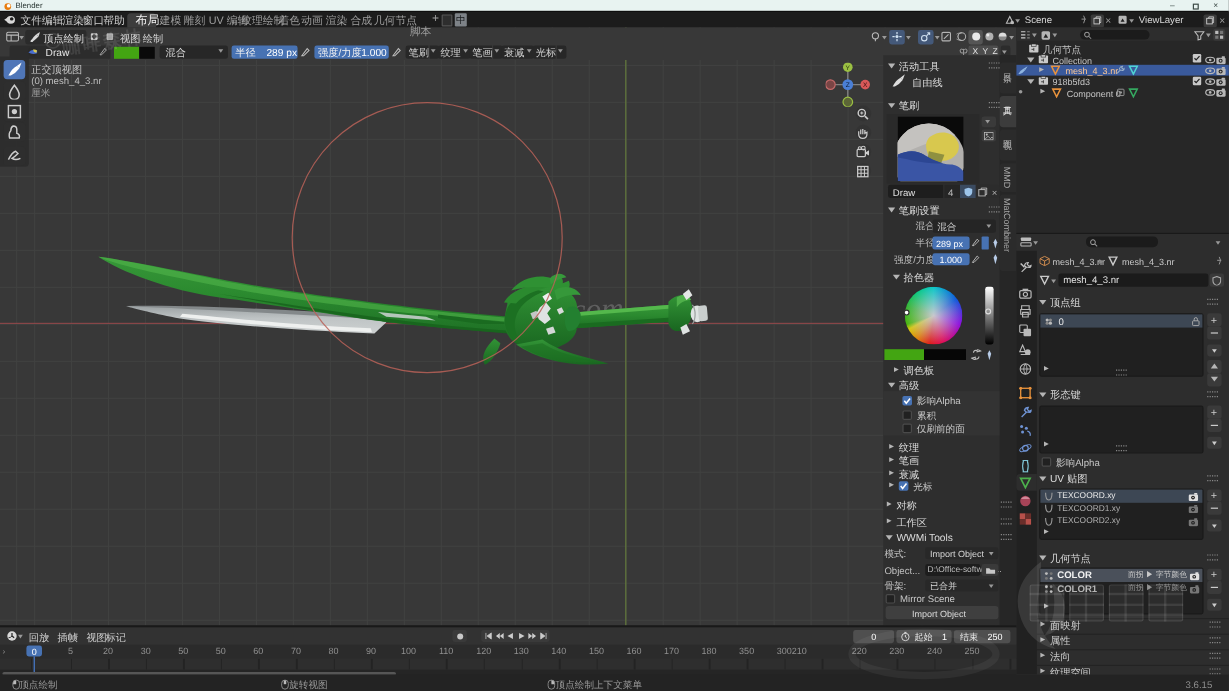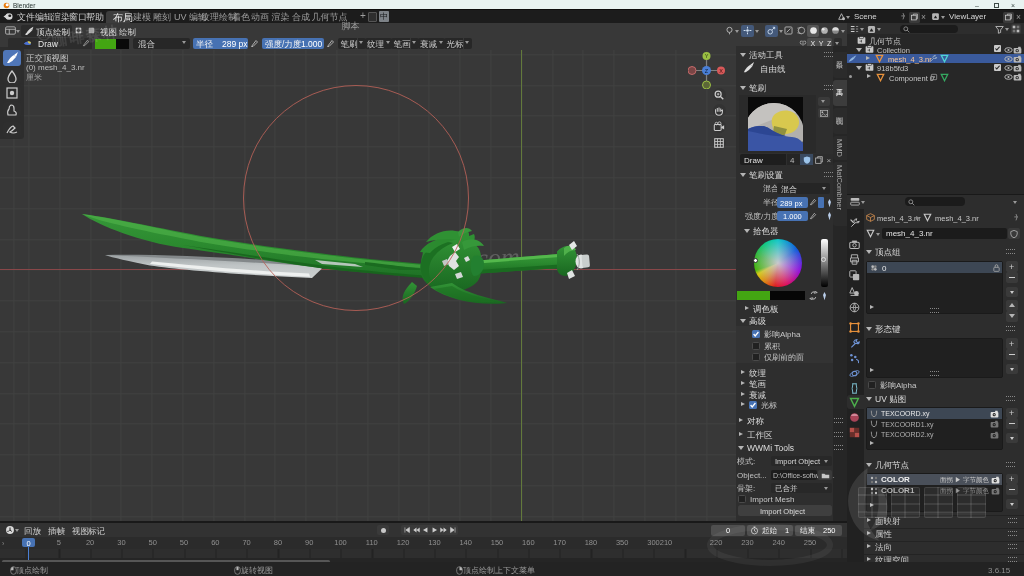--- a/index.html
+++ b/index.html
@@ -457,21 +457,21 @@
 <div class="tx" style="left:773px;top:472px;font-size:7px;color:#bbb">D:\Office-software...</div>
 <div class="sbtn" style="left:818px;top:469.5px;width:14px;height:10.5px"></div>
 <svg class="a" style="left:821px;top:471.5px" width="9" height="7" viewBox="0 0 12 9">
     <path d="M1 8 V2 H4.5 L6 3.5 H11 V8 Z" fill="#c8c8c8"></path>
   </svg>
 <div class="tx" style="left:737px;top:485px;font-size:8px;color:#c0c0c0">骨架:</div>
 <div class="btn" style="left:771px;top:482.5px;width:61px;height:10.5px;background:#282828"></div>
 <div class="tx" style="left:775px;top:485px;font-size:7.5px;color:#d8d8d8">已合并</div>
 <div class="car" style="left:824px;top:486.5px"></div>
 <div class="a" style="left:738px;top:495px;width:8px;height:8px;background:#212121;border:1px solid #4a4a4a;border-radius:1.5px"></div>
-<div class="tx" style="left:750px;top:496px;font-size:8px;color:#c8c8c8">Import Mesh</div>
+<div class="tx" style="left:750px;top:496px;font-size:8px;color:#c8c8c8">Mirror Scene</div>
 <div class="a" style="left:738px;top:505px;width:94px;height:11px;background:#3f3f3f;border-radius:2.5px"></div>
 <div class="tx" style="left:760px;top:507.5px;font-size:7.5px;color:#dcdcdc">Import Object</div>
 <div class="a" style="left:847px;top:23px;width:177px;height:172px;background:#272727"></div>
 <div class="a" style="left:847px;top:23px;width:177px;height:11px;background:#2d2d2d"></div>
 <svg class="a" style="left:850px;top:25px" width="9" height="8" viewBox="0 0 12 11">
     <path d="M1 2 H6 M1 5.5 H6 M1 9 H6" stroke="#ccc" stroke-width="1.4"></path>
     <path d="M8 2 H11 M8 5.5 H11 M8 9 H11" stroke="#888" stroke-width="1.4"></path>
   </svg>
 <div class="car" style="left:860px;top:28px"></div>
 <svg class="a" style="left:867px;top:24.5px" width="9" height="9" viewBox="0 0 14 14">

